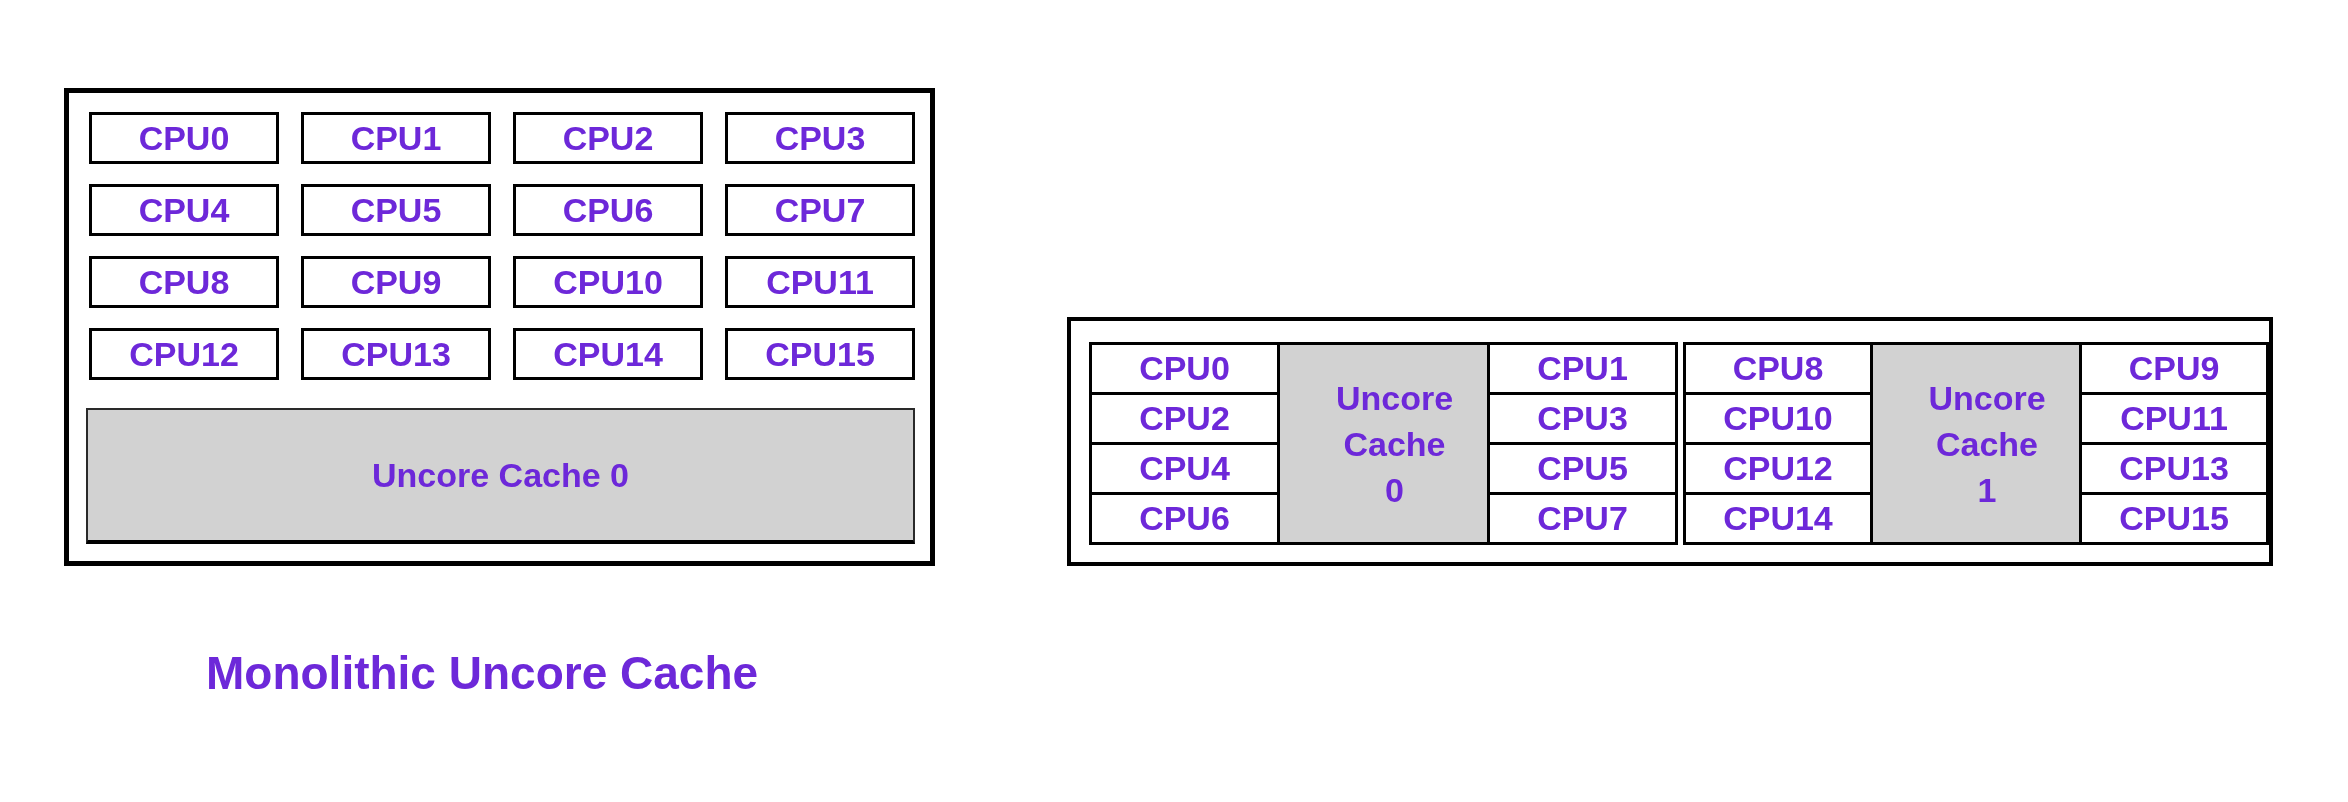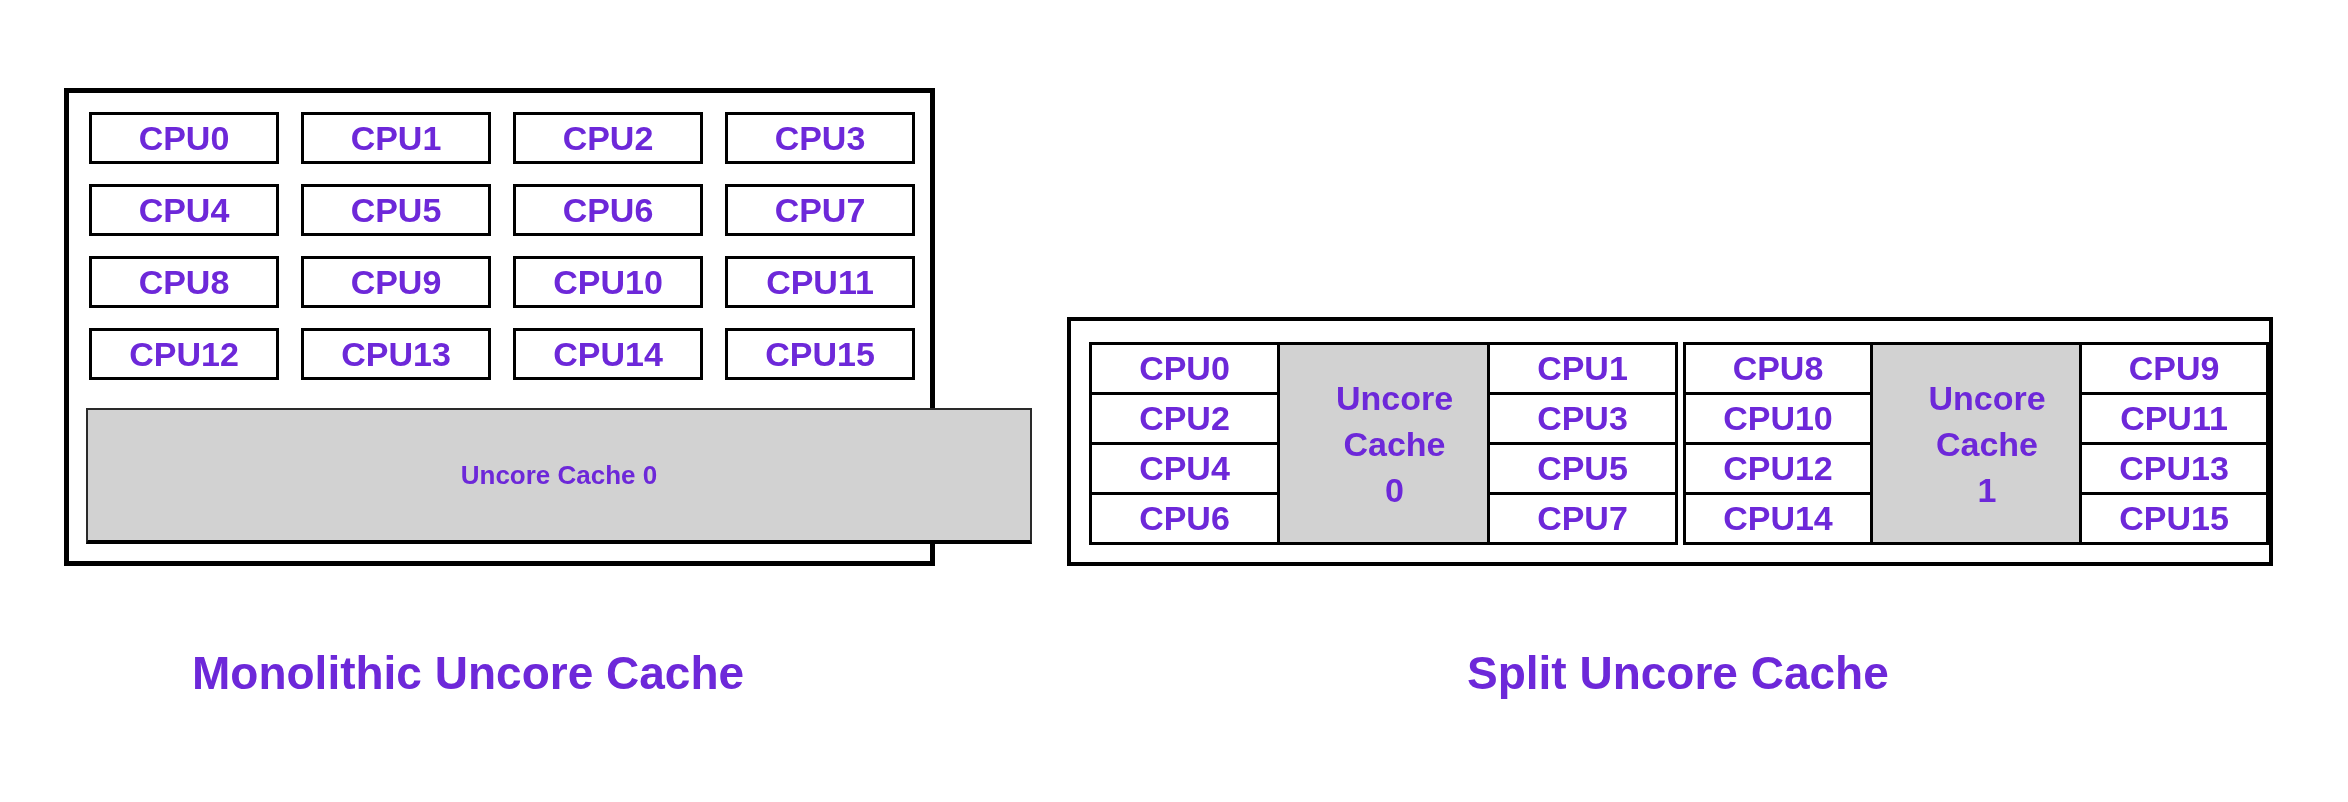--- a/index.html
+++ b/index.html
@@ -45,30 +45,30 @@
     display: flex;
     align-items: center;
     justify-content: center;
     font-size: 34px;
     line-height: 1;
   }
   .mono-cache {
     position: absolute;
     left: 17px;
     top: 315px;
-    width: 946px;
+    width: 829px;
     height: 136px;
     background: #d2d2d2;
     border: 2px solid #2a2a2a;
     border-bottom: 4px solid #000000;
     box-sizing: border-box;
     display: flex;
     align-items: center;
     justify-content: center;
-    font-size: 26px;
+    font-size: 34px;
   }
 
   
   .split-outer {
     position: absolute;
     left: 1067px;
     top: 317px;
     width: 1198px;
     height: 241px;
     border: 4px solid #000000;
@@ -105,21 +105,21 @@
 
   
   .caption {
     position: absolute;
     top: 648px;
     font-size: 46px;
     font-weight: 700;
     white-space: nowrap;
     line-height: 1.1;
   }
-  .caption-mono { left: 192px; }
+  .caption-mono { left: 206px; }
   .caption-split { left: 1467px; }
 </style>
 </head>
 <body>
 
 <div id="canvas">
 
   <div class="mono-outer">
     <div class="mono-grid">
       <div class="cpu-box">CPU0</div>
@@ -192,15 +192,14 @@
       <tr>
         <td>CPU14</td>
         <td>CPU15</td>
       </tr>
     </tbody>
       </table>
 
   </div>
 
   <div class="caption caption-mono">Monolithic Uncore Cache</div>
-  <div class="caption caption-split">Split Uncore Cache</div>
 
 </div>
 
 </body></html>

